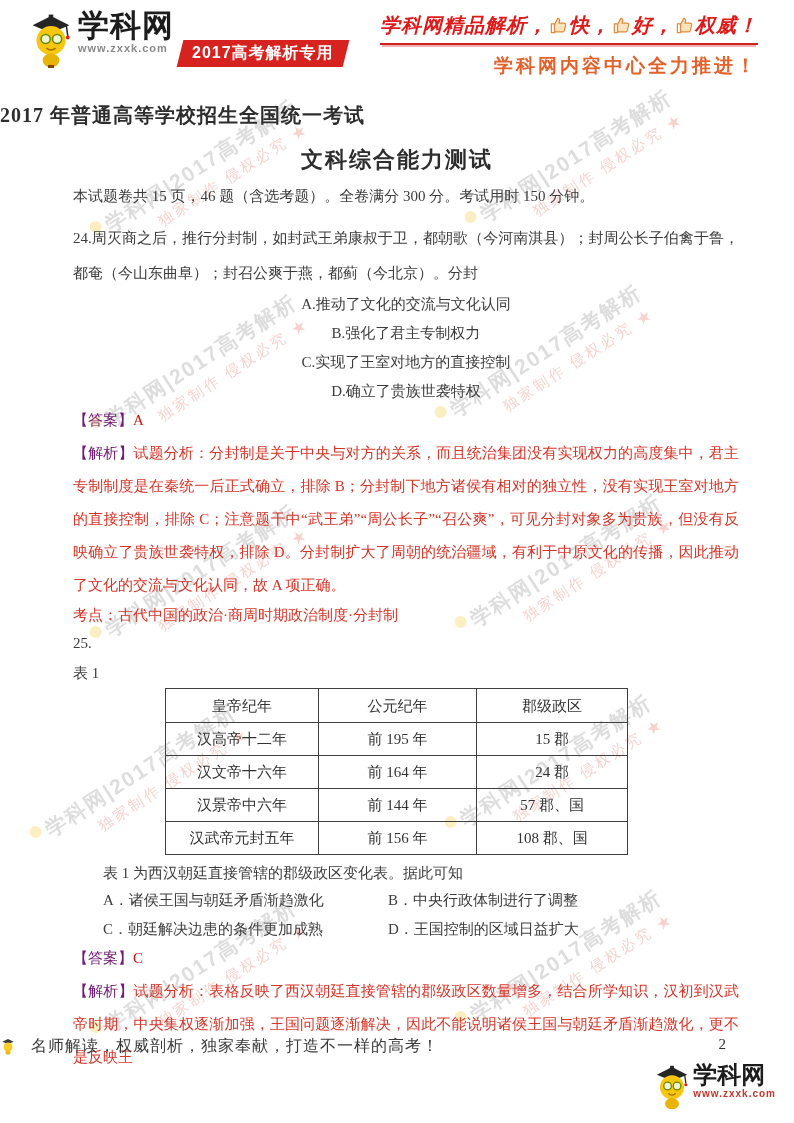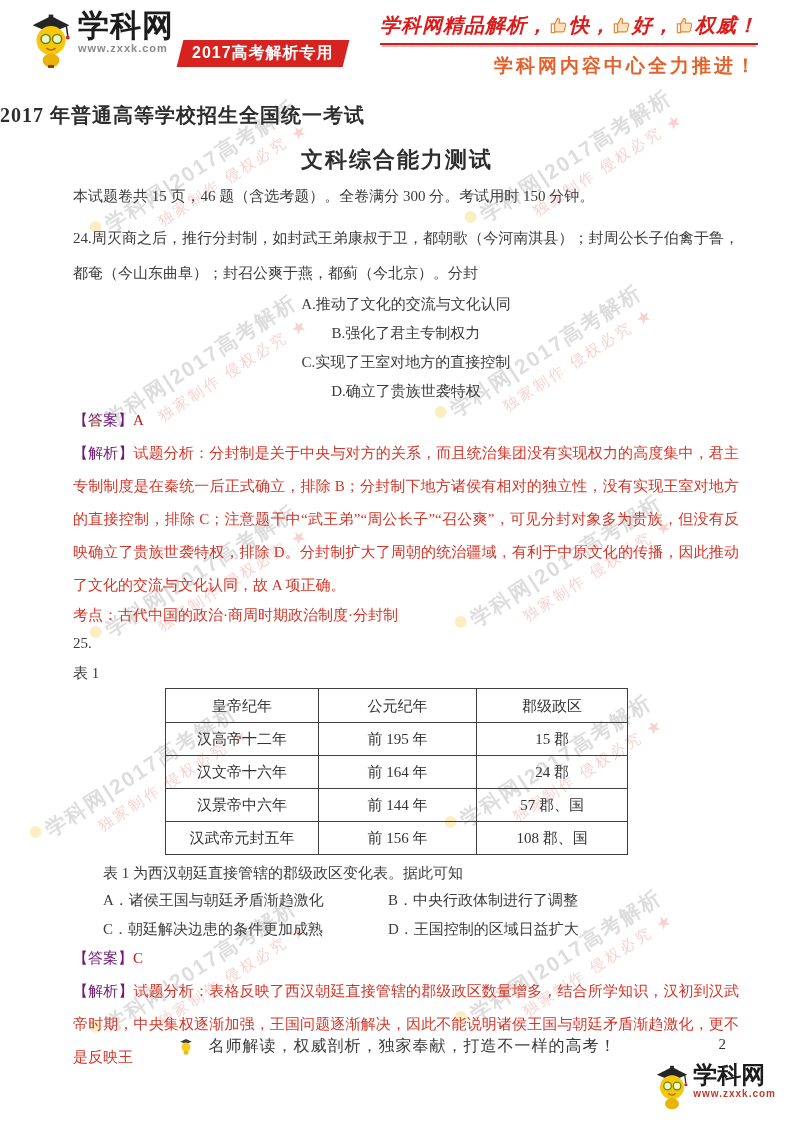--- a/index.html
+++ b/index.html
@@ -57,21 +57,21 @@
     border:1.5px solid #3f3f3f;text-align:center;font-weight:normal;
     font-size:15px;color:#333;height:32px;padding:0 6px;
   }
   table.data th{height:33px;}
   .c1{width:140px;}.c2{width:145px;}.c3{width:138px;}
   .stem25{padding-left:30px;line-height:24px;margin:6px 0 4px 0 !important;}
   .optgrid{padding-left:30px;}
   .optrow{display:flex;margin-bottom:7px;}
   .optrow .o1{width:285px;}
   
-  .footer{position:absolute;left:0;top:1036px;width:100%;text-align:center;
+  .footer{position:absolute;left:0;top:1036px;width:100%;
     font-size:16px;color:#3a3a3a;letter-spacing:1px;}
   .footer .mascot-s{vertical-align:-4px;margin-right:10px;opacity:.9;}
   .pagenum{position:absolute;right:68px;top:1036px;font-size:15px;color:#333;}
   .corner-logo{position:absolute;right:18px;top:1062px;display:flex;align-items:flex-start;}
   .corner-txt{margin-left:2px;}
   .corner-name{font-family:"Liberation Sans",sans-serif;font-weight:900;font-size:24px;color:#1c1c1c;line-height:26px;}
   .corner-url{font-family:"Liberation Sans",sans-serif;font-weight:bold;font-size:10px;color:#c03a2c;letter-spacing:1px;}
 </style>
 </head>
 <body>

